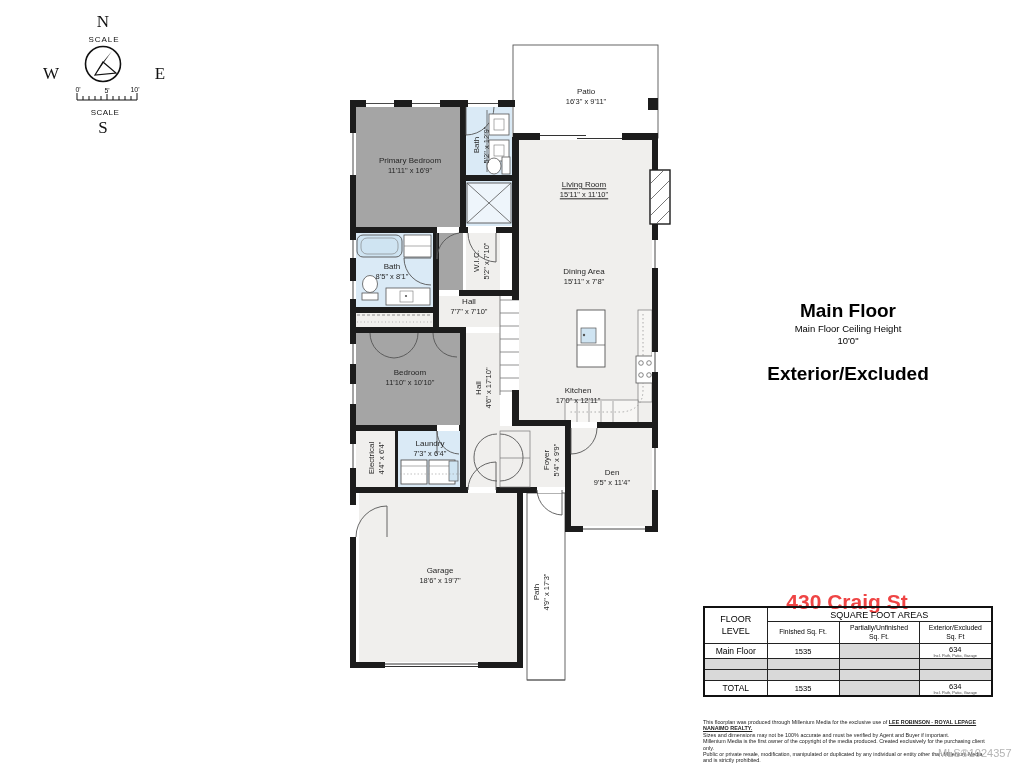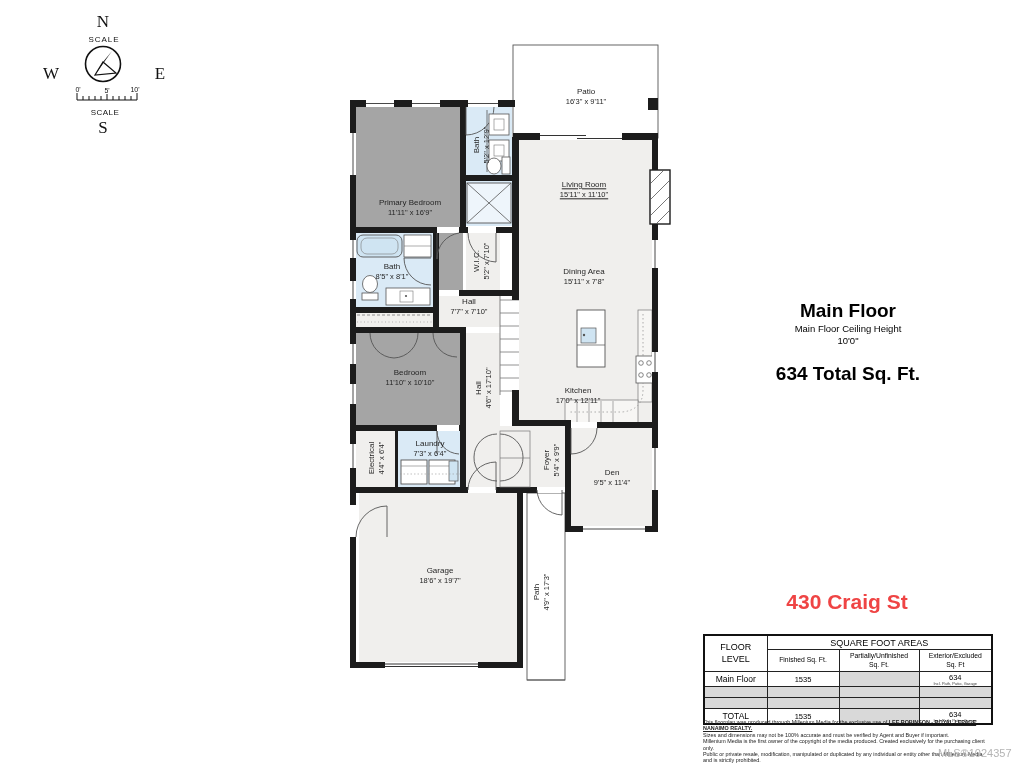--- a/index.html
+++ b/index.html
@@ -19,21 +19,21 @@
   .rlabel .dims{font-size:7.5px;}
   
   .summary{position:absolute;left:718px;top:300px;width:260px;text-align:center;color:#000;}
   .summary .big{font-size:19px;font-weight:bold;line-height:1.13;}
   .summary .small{font-size:9.5px;line-height:1.2;margin-top:2px;}
   .summary .gap{height:17px;}
   
   .address{position:absolute;left:703px;top:590px;width:288px;text-align:center;color:#ef4444;
            font-size:21px;font-weight:bold;}
   .approx{position:absolute;left:697px;top:618px;width:300px;text-align:center;font-size:11.5px;color:#111;}
-  table.sqft{position:absolute;left:703px;top:634px;width:288px;border-collapse:collapse;
+  table.sqft{position:absolute;left:703px;top:606px;width:288px;border-collapse:collapse;
              table-layout:fixed;border:2px solid #111;}
   table.sqft td,table.sqft th{border:1px solid #222;font-weight:normal;color:#000;
              text-align:center;padding:0;overflow:hidden;}
   th.fl{font-size:9px;white-space:pre-line;line-height:1.25;}
   th.grp{font-size:9px;height:13px;}
   th.sub{font-size:6.8px;white-space:pre-line;line-height:1.25;height:21px;}
   td.lbl{font-size:8.5px;text-align:left;padding-left:8px;height:14px;}
   td.num{font-size:7.5px;}
   td.grey{background:#d9d9d9;}
   tr.spacer td{height:10px;background:#d9d9d9;}
@@ -281,21 +281,21 @@
   <div class="serifL" style="left:103px;top:22px;">N</div>
   <div class="tinyC" style="left:104px;top:39px;">SCALE</div>
   <div class="serifL" style="left:51px;top:74px;">W</div>
   <div class="serifL" style="left:160px;top:74px;">E</div>
   <div class="serifL" style="left:103px;top:128px;">S</div>
   <div class="tick-label" style="left:78px;top:89px;">0'</div>
   <div class="tick-label" style="left:107px;top:90px;">5'</div>
   <div class="tick-label" style="left:135px;top:89px;">10'</div>
   <div class="tinyC" style="left:105px;top:112px;letter-spacing:0.5px;">SCALE</div>
 
-  <div class="rlabel" style="left:410px;top:166px;margin-top:42px;">
+  <div class="rlabel" style="left:410px;top:166px;">
     <div class="nm">Primary Bedroom</div>
     <div class="dims">11'11" x 16'9"</div>
   </div>
   <div class="rlabel v" style="left:482px;top:145px;">
     <div class="nm">Bath</div>
     <div class="dims">5'2" x 12'9"</div>
   </div>
   <div class="rlabel" style="left:586px;top:97px;">
     <div class="nm">Patio</div>
     <div class="dims">16'3" x 9'11"</div>
@@ -355,21 +355,21 @@
   <div class="rlabel v" style="left:542px;top:592px;">
     <div class="nm">Path</div>
     <div class="dims">4'9" x 17'3"</div>
   </div>
 
   <div class="summary">
     <div class="big">Main Floor</div>
     <div class="small">Main Floor Ceiling Height</div>
     <div class="small" style="margin-top:0;">10'0"</div>
     <div class="gap"></div>
-    <div class="big">634 Total Sq. Ft.</div>
+    <div class="big">Exterior/Excluded</div>
   </div>
 
   <div class="address">430 Craig St</div>
 
   <table class="sqft">
     <colgroup>
         <col style="width:63px">
         <col style="width:72px">
         <col style="width:80px">
         <col style="width:73px">

